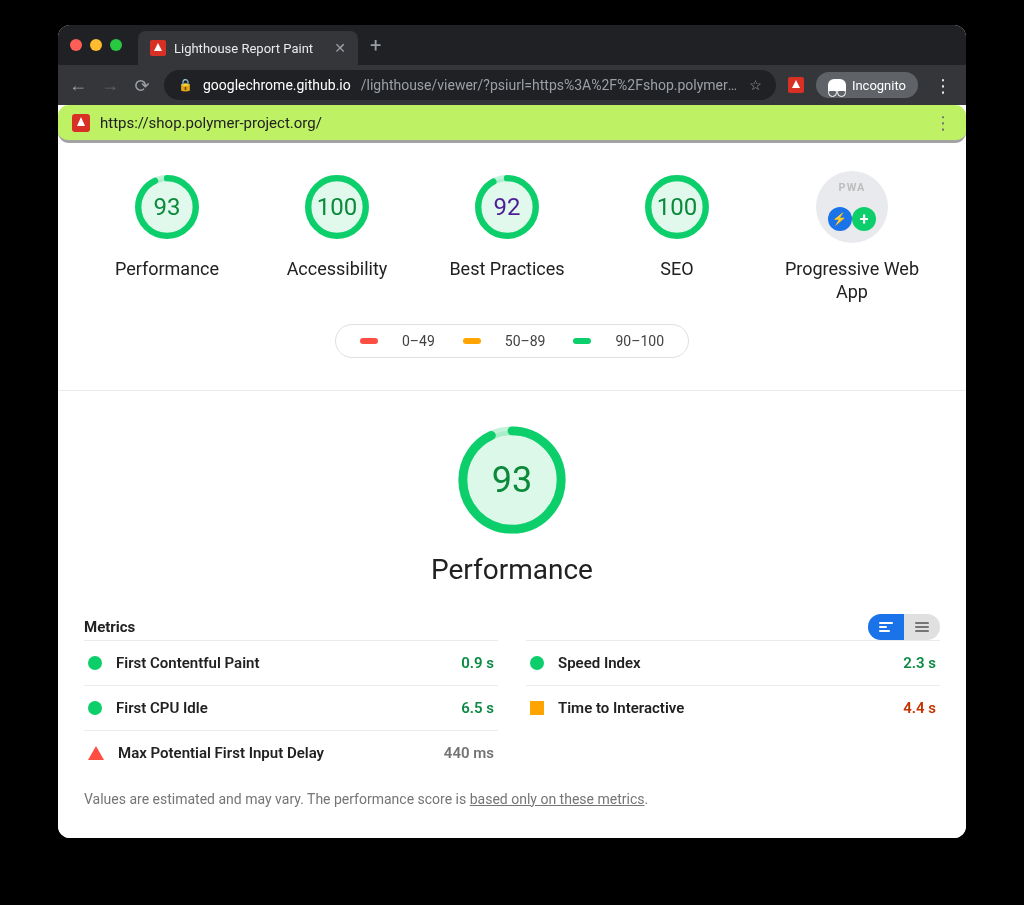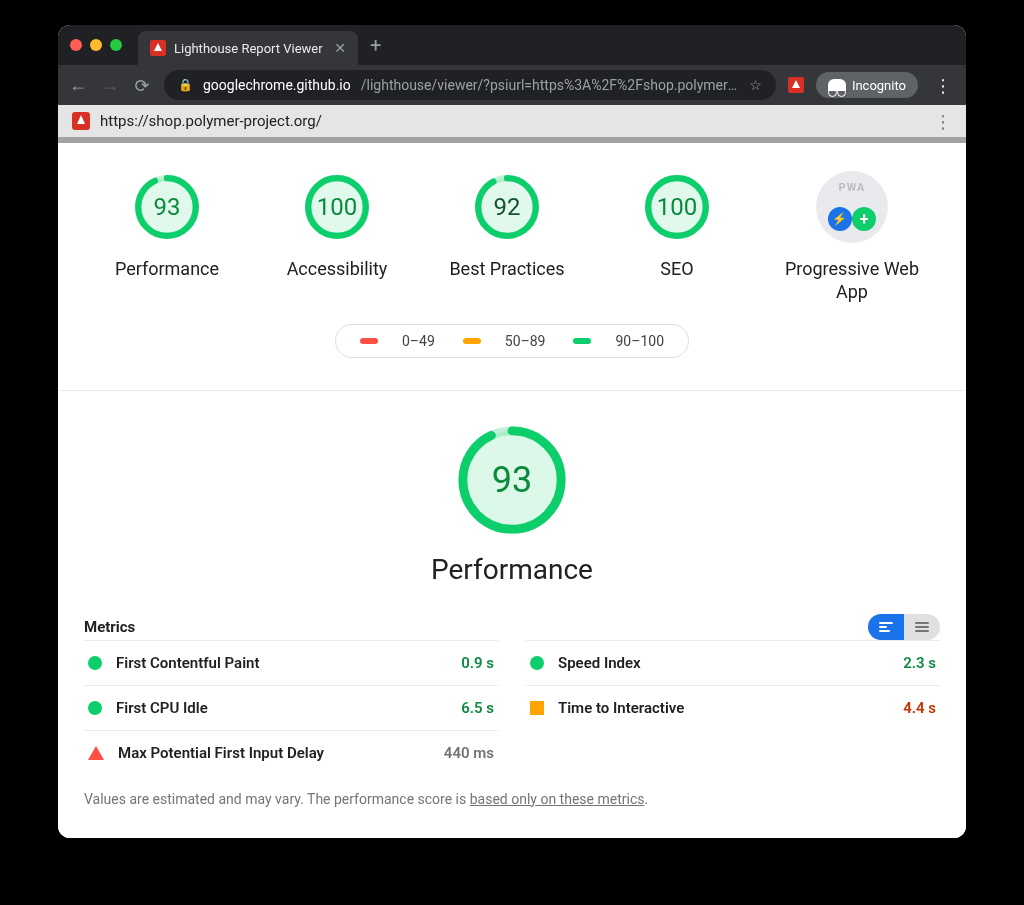--- a/index.html
+++ b/index.html
@@ -102,26 +102,27 @@
 }
 .incognito .spy::before,.incognito .spy::after{
   content:"";position:absolute;bottom:-6px;width:7px;height:7px;border:1.5px solid #fff;border-radius:50%;
 }
 .incognito .spy::before{left:0;}
 .incognito .spy::after{right:0;}
 .menu-dots { font-size:18px; color:#e8eaed; cursor:pointer; padding:0 4px;}
 
 .report-header {
   height:38px;
-  background:#e5e5e5;
-  border-bottom:6px solid #a3a3a3;
+  background:#bef264;
+  border-bottom:3px solid #a3a3a3;
   display:flex;align-items:center;
   padding:0 14px;gap:10px;
   color:#212121;
   font-size:15px;
+  border-radius:11px;
 }
 .report-header .lh-icon{
   width:18px;height:18px;background:#d93025;border-radius:3px;position:relative;
 }
 .report-header .lh-icon::after{content:"";position:absolute;left:5px;top:3px;width:0;height:0;border-left:4px solid transparent;border-right:4px solid transparent;border-bottom:9px solid #fff;}
 .report-header .hmenu{margin-left:auto;color:#757575;font-size:18px;cursor:pointer;}
 
 .content{
   height: calc(100% - 118px);
   overflow:auto;
@@ -212,21 +213,21 @@
 <div class="window">
 
   <div class="titlebar">
     <div class="traffic">
       <div class="dot red"></div>
       <div class="dot yellow"></div>
       <div class="dot green"></div>
     </div>
     <div class="tab">
       <span class="favicon"></span>
-      <span>Lighthouse Report Viewer</span>
+      <span>Lighthouse Report Paint</span>
       <span class="close">✕</span>
     </div>
     <div class="newtab">+</div>
   </div>
 
   <div class="urlbar">
     <div class="navbtn">←</div>
     <div class="navbtn" style="opacity:.4;">→</div>
     <div class="navbtn">⟳</div>
     <div class="omnibox">
@@ -277,21 +278,21 @@
         <div class="gauge-label">Accessibility</div>
       </div>
 
       <div class="gauge-item">
         <div class="gauge">
           <svg viewBox="0 0 80 80">
             <circle class="fill" cx="40" cy="40" r="32" fill="#0cce6b"></circle>
             <circle class="bg" cx="40" cy="40" r="32" stroke="#0cce6b" stroke-opacity=".25"></circle>
             <circle class="fg" cx="40" cy="40" r="32" stroke="#0cce6b" stroke-dasharray="201" stroke-dashoffset="16"></circle>
           </svg>
-          <div class="score" style="color:#14532d">92</div>
+          <div class="score" style="color:#4c1d95">92</div>
         </div>
         <div class="gauge-label">Best Practices</div>
       </div>
 
       <div class="gauge-item">
         <div class="gauge">
           <svg viewBox="0 0 80 80">
             <circle class="fill" cx="40" cy="40" r="32" fill="#0cce6b"></circle>
             <circle class="bg" cx="40" cy="40" r="32" stroke="#0cce6b" stroke-opacity=".25"></circle>
             <circle class="fg" cx="40" cy="40" r="32" stroke="#0cce6b" stroke-dasharray="201" stroke-dashoffset="0"></circle>

